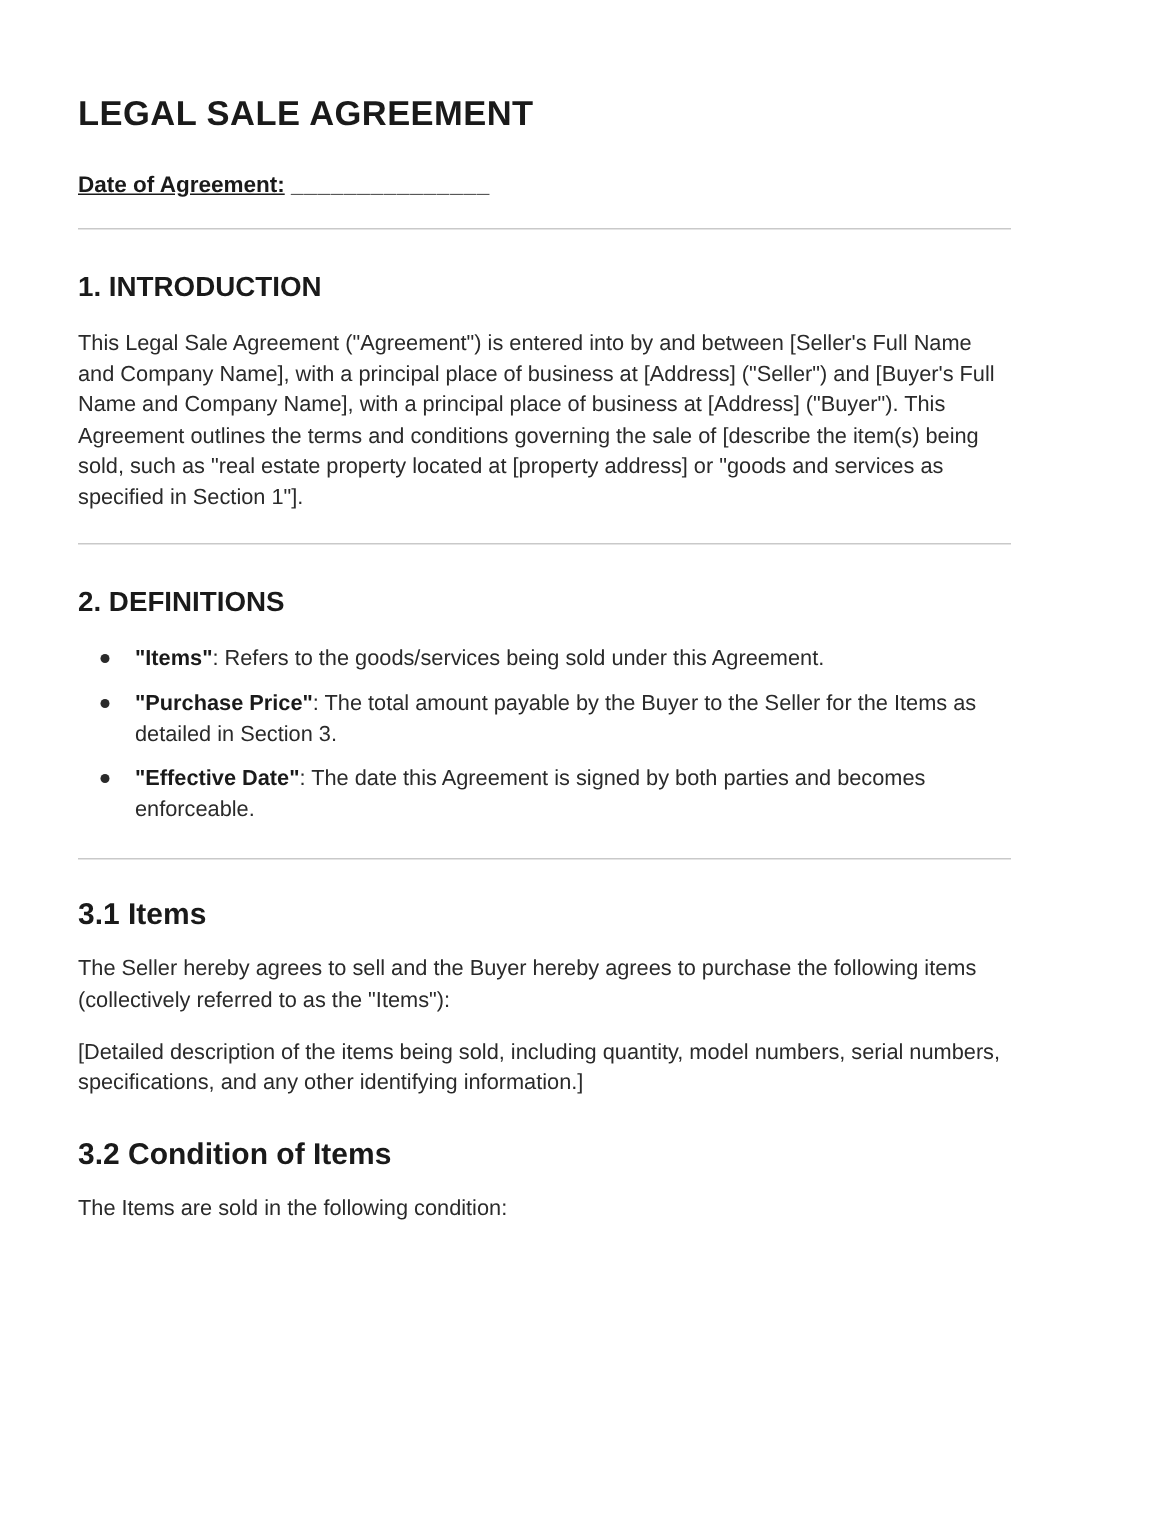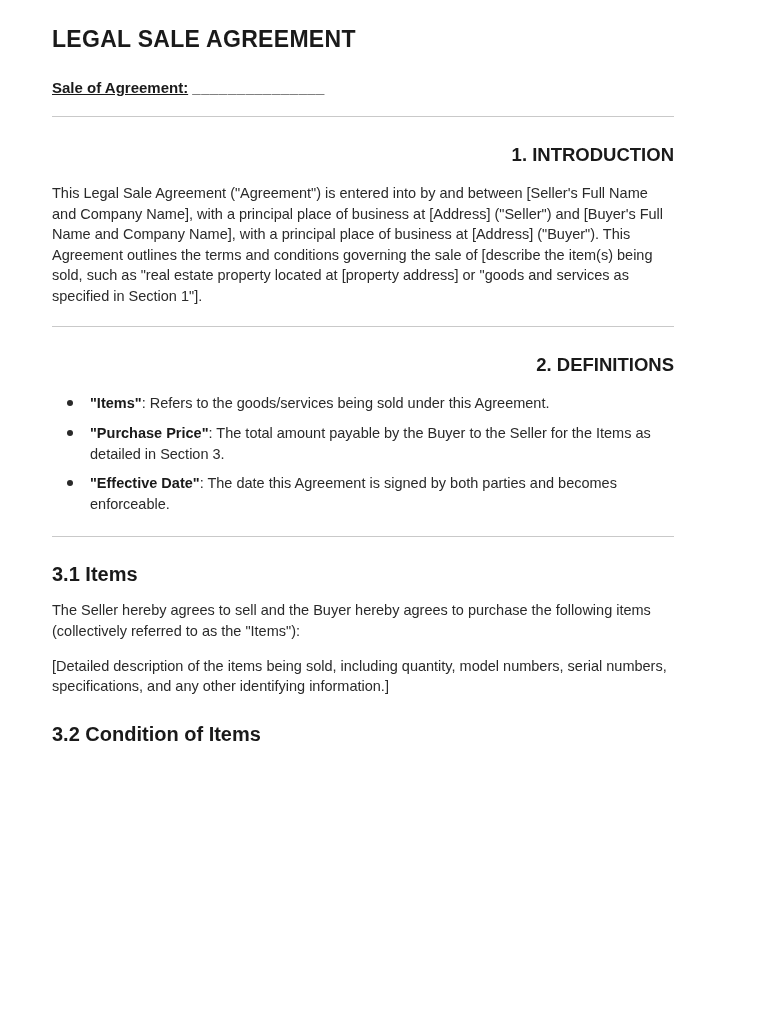--- a/index.html
+++ b/index.html
@@ -8,21 +8,21 @@
     width: 770px;
     height: 1024px;
     overflow: hidden;
     font-family: "Liberation Sans", sans-serif;
     color: #2a2a2a;
   }
   .page {
     width: 726px;
     height: 1024px;
     background: #ffffff;
-    padding: 26px 52px 40px 52px;
+    padding: 62px 52px 40px 52px;
   }
   .doc-title {
     font-size: 23px;
     font-weight: bold;
     color: #1a1a1a;
     letter-spacing: 0.3px;
     margin-bottom: 26px;
   }
   .date-line {
     font-size: 15px;
@@ -41,21 +41,20 @@
     border: 0;
     border-top: 1px solid #c9c9c9;
     height: 0;
     margin: 0;
   }
   .section-heading {
     font-size: 18.5px;
     font-weight: bold;
     color: #1a1a1a;
     margin: 27px 0 17px 0;
-    text-align: right;
   }
   .sub-heading {
     font-size: 20px;
     font-weight: bold;
     color: #1a1a1a;
     margin: 26px 0 14px 0;
   }
   .para {
     font-size: 14.5px;
     line-height: 1.42;
@@ -92,21 +91,21 @@
   .def-list.pre-divider { margin-bottom: 22px; }
 </style>
 </head>
 <body>
 
 <div class="page">
 
   <h1 class="doc-title">LEGAL SALE AGREEMENT</h1>
 
   <div class="date-line">
-    <span class="date-label">Sale of Agreement:</span>
+    <span class="date-label">Date of Agreement:</span>
     <span class="date-blank">_______________</span>
   </div>
 
   <hr class="divider">
 
   <h2 class="section-heading">1. INTRODUCTION</h2>
 
   <p class="para pre-divider">This Legal Sale Agreement ("Agreement") is entered into by and between [Seller's Full Name and Company Name], with a principal place of business at [Address] ("Seller") and [Buyer's Full Name and Company Name], with a principal place of business at [Address] ("Buyer"). This Agreement outlines the terms and conditions governing the sale of [describe the item(s) being sold, such as "real estate property located at [property address] or "goods and services as specified in Section 1"].</p>
 
   <hr class="divider">
@@ -133,15 +132,16 @@
 
 
   <h3 class="sub-heading">3.1 Items</h3>
 
   <p class="para">The Seller hereby agrees to sell and the Buyer hereby agrees to purchase the following items (collectively referred to as the "Items"):</p>
 
   <p class="para">[Detailed description of the items being sold, including quantity, model numbers, serial numbers, specifications, and any other identifying information.]</p>
 
   <h3 class="sub-heading">3.2 Condition of Items</h3>
 
+  <p class="para">The Items are sold in the following condition:</p>
 
 
 </div>
 
 </body></html>

